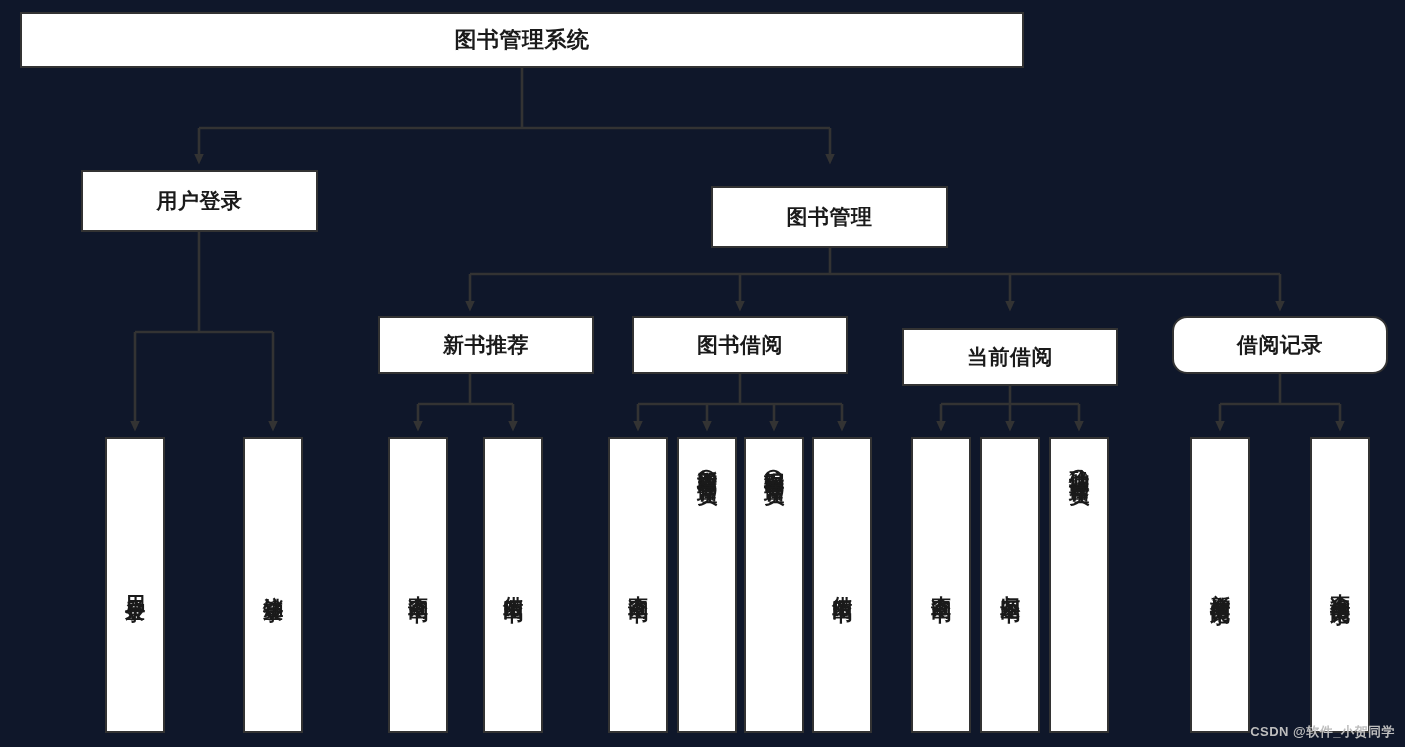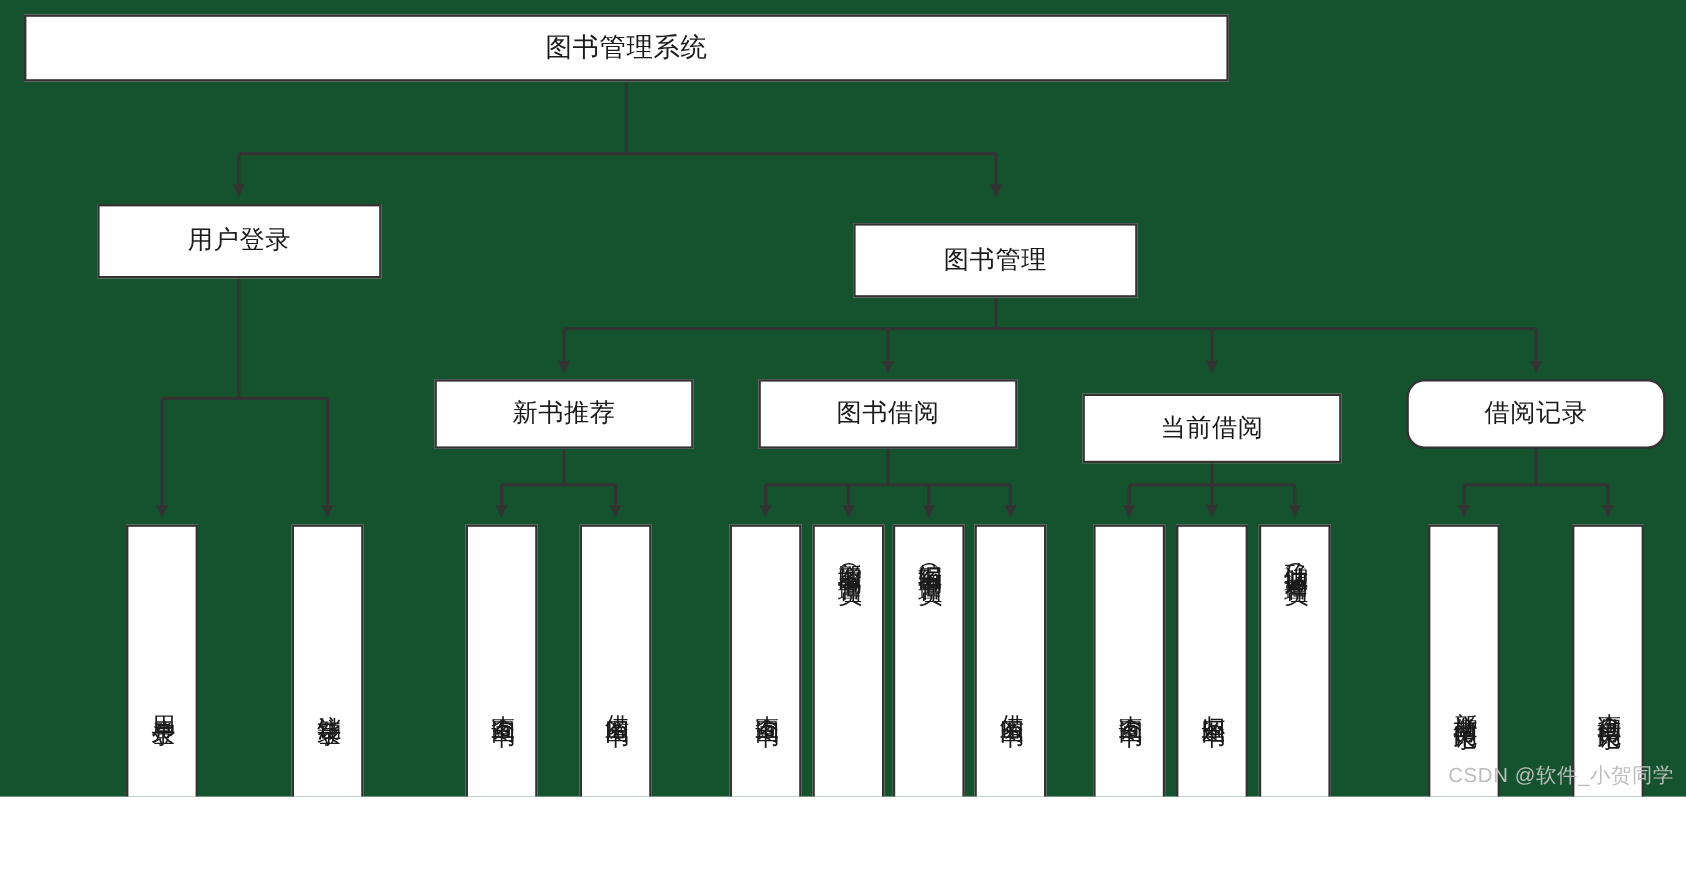--- a/index.html
+++ b/index.html
@@ -6,23 +6,24 @@
     margin: 0;
     padding: 0;
     background: #ffffff;
   }
   body {
     font-family: "Liberation Sans", "DejaVu Sans", sans-serif;
   }
   #canvas {
     position: relative;
     width: 1405px;
-    height: 664px;
-    background: #14532d;
+    height: 747px;
+    background: #0f172a;
     overflow: hidden;
+    font-weight: bold;
   }
   svg#wires {
     position: absolute;
     left: 0;
     top: 0;
     width: 1405px;
     height: 747px;
     pointer-events: none;
   }
   .node {
@@ -66,21 +67,21 @@
     margin: 0 auto;
   }
   .node.vert.center {
     align-items: center;
     padding-top: 0;
   }
   .watermark {
     position: absolute;
     right: 10px;
     bottom: 6px;
-    font-size: 17px;
+    font-size: 13px;
     color: #bdbdbd;
     letter-spacing: 0.5px;
     white-space: nowrap;
     z-index: 5;
     font-family: "Liberation Sans", "DejaVu Sans", sans-serif;
   }
 </style>
 </head>
 <body>
 
@@ -140,21 +141,21 @@
     <span class="label">图书管理系统</span>
   </div>
 
   <div class="node horiz" style="left:81px; top:170px; width:237px; height:62px;">
     <span class="label">用户登录</span>
   </div>
   <div class="node horiz" style="left:711px; top:186px; width:237px; height:62px;">
     <span class="label">图书管理</span>
   </div>
 
-  <div class="node horiz" style="left:362px; top:316px; width:216px; height:58px;">
+  <div class="node horiz" style="left:378px; top:316px; width:216px; height:58px;">
     <span class="label">新书推荐</span>
   </div>
   <div class="node horiz" style="left:632px; top:316px; width:216px; height:58px;">
     <span class="label">图书借阅</span>
   </div>
   <div class="node horiz" style="left:902px; top:328px; width:216px; height:58px;">
     <span class="label">当前借阅</span>
   </div>
   <div class="node horiz" style="left:1172px; top:316px; width:216px; height:58px;border-radius:15px;">
     <span class="label">借阅记录</span>

